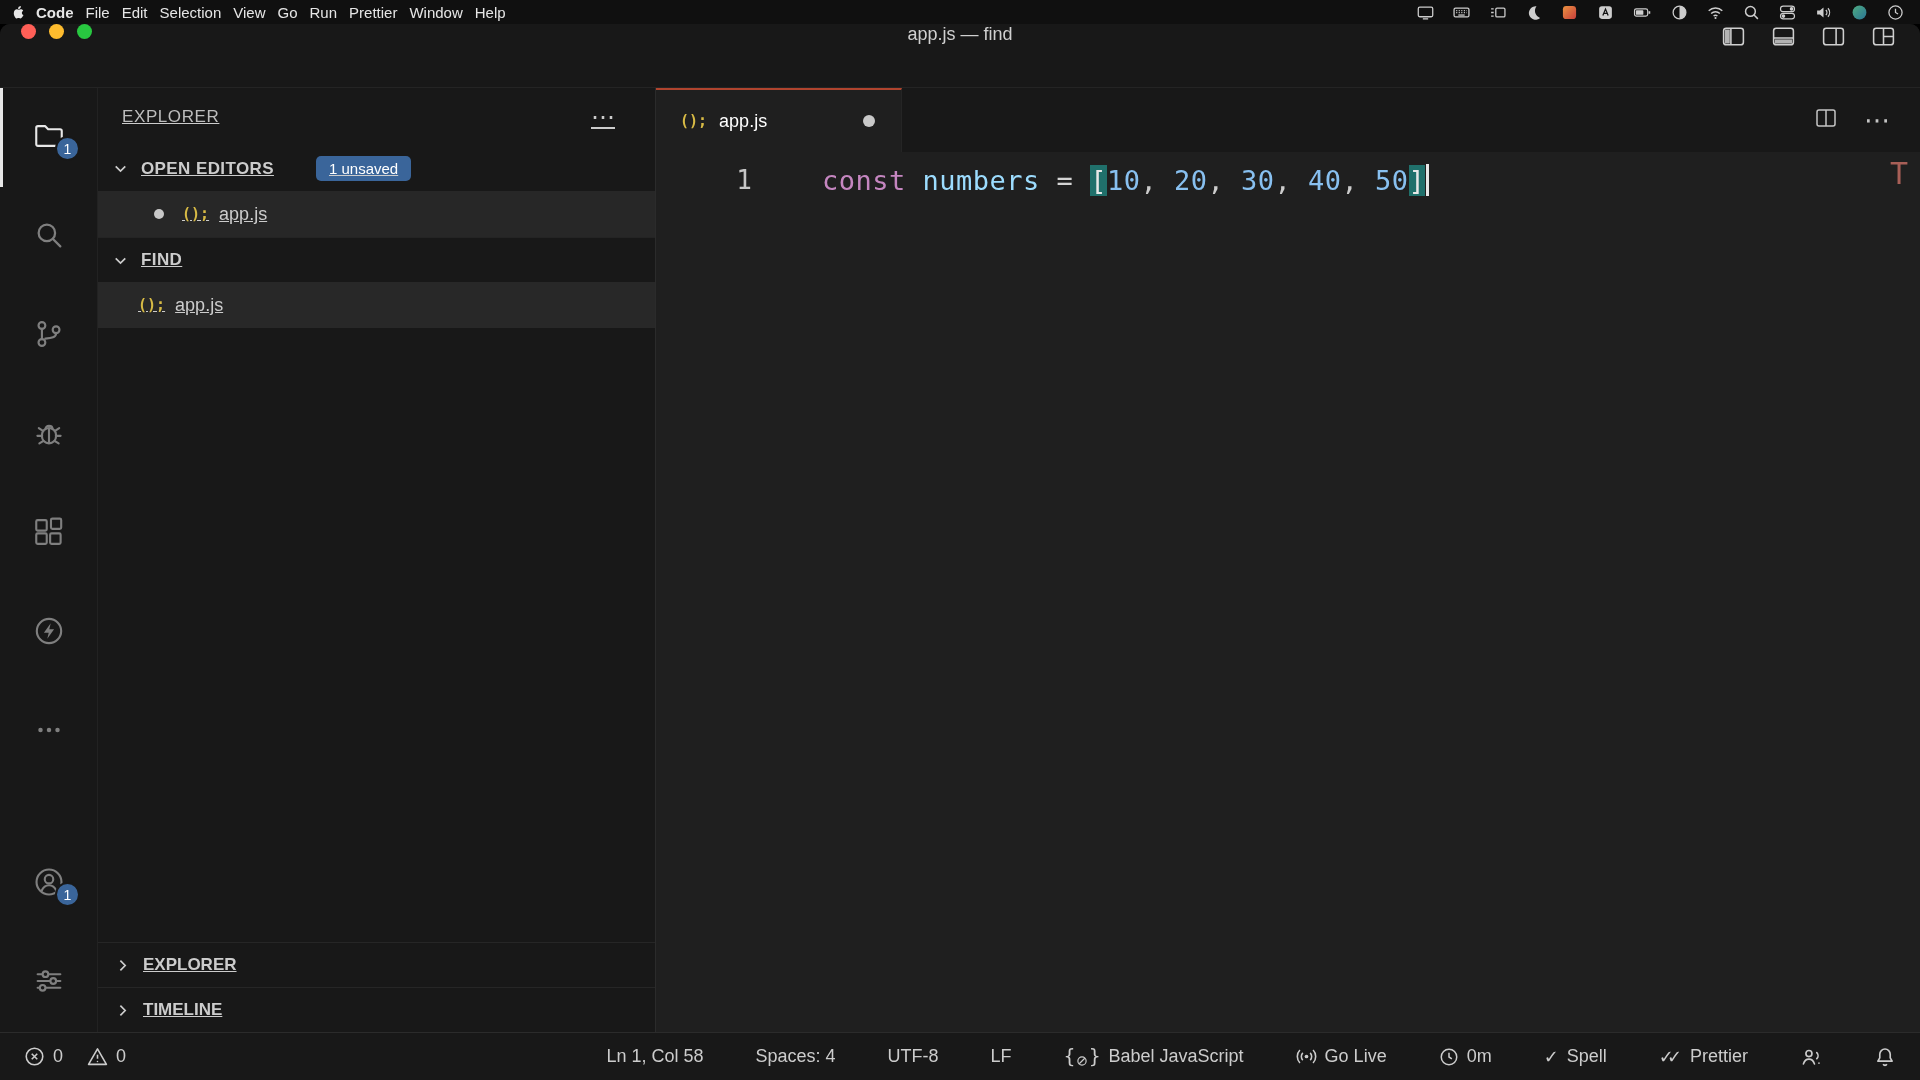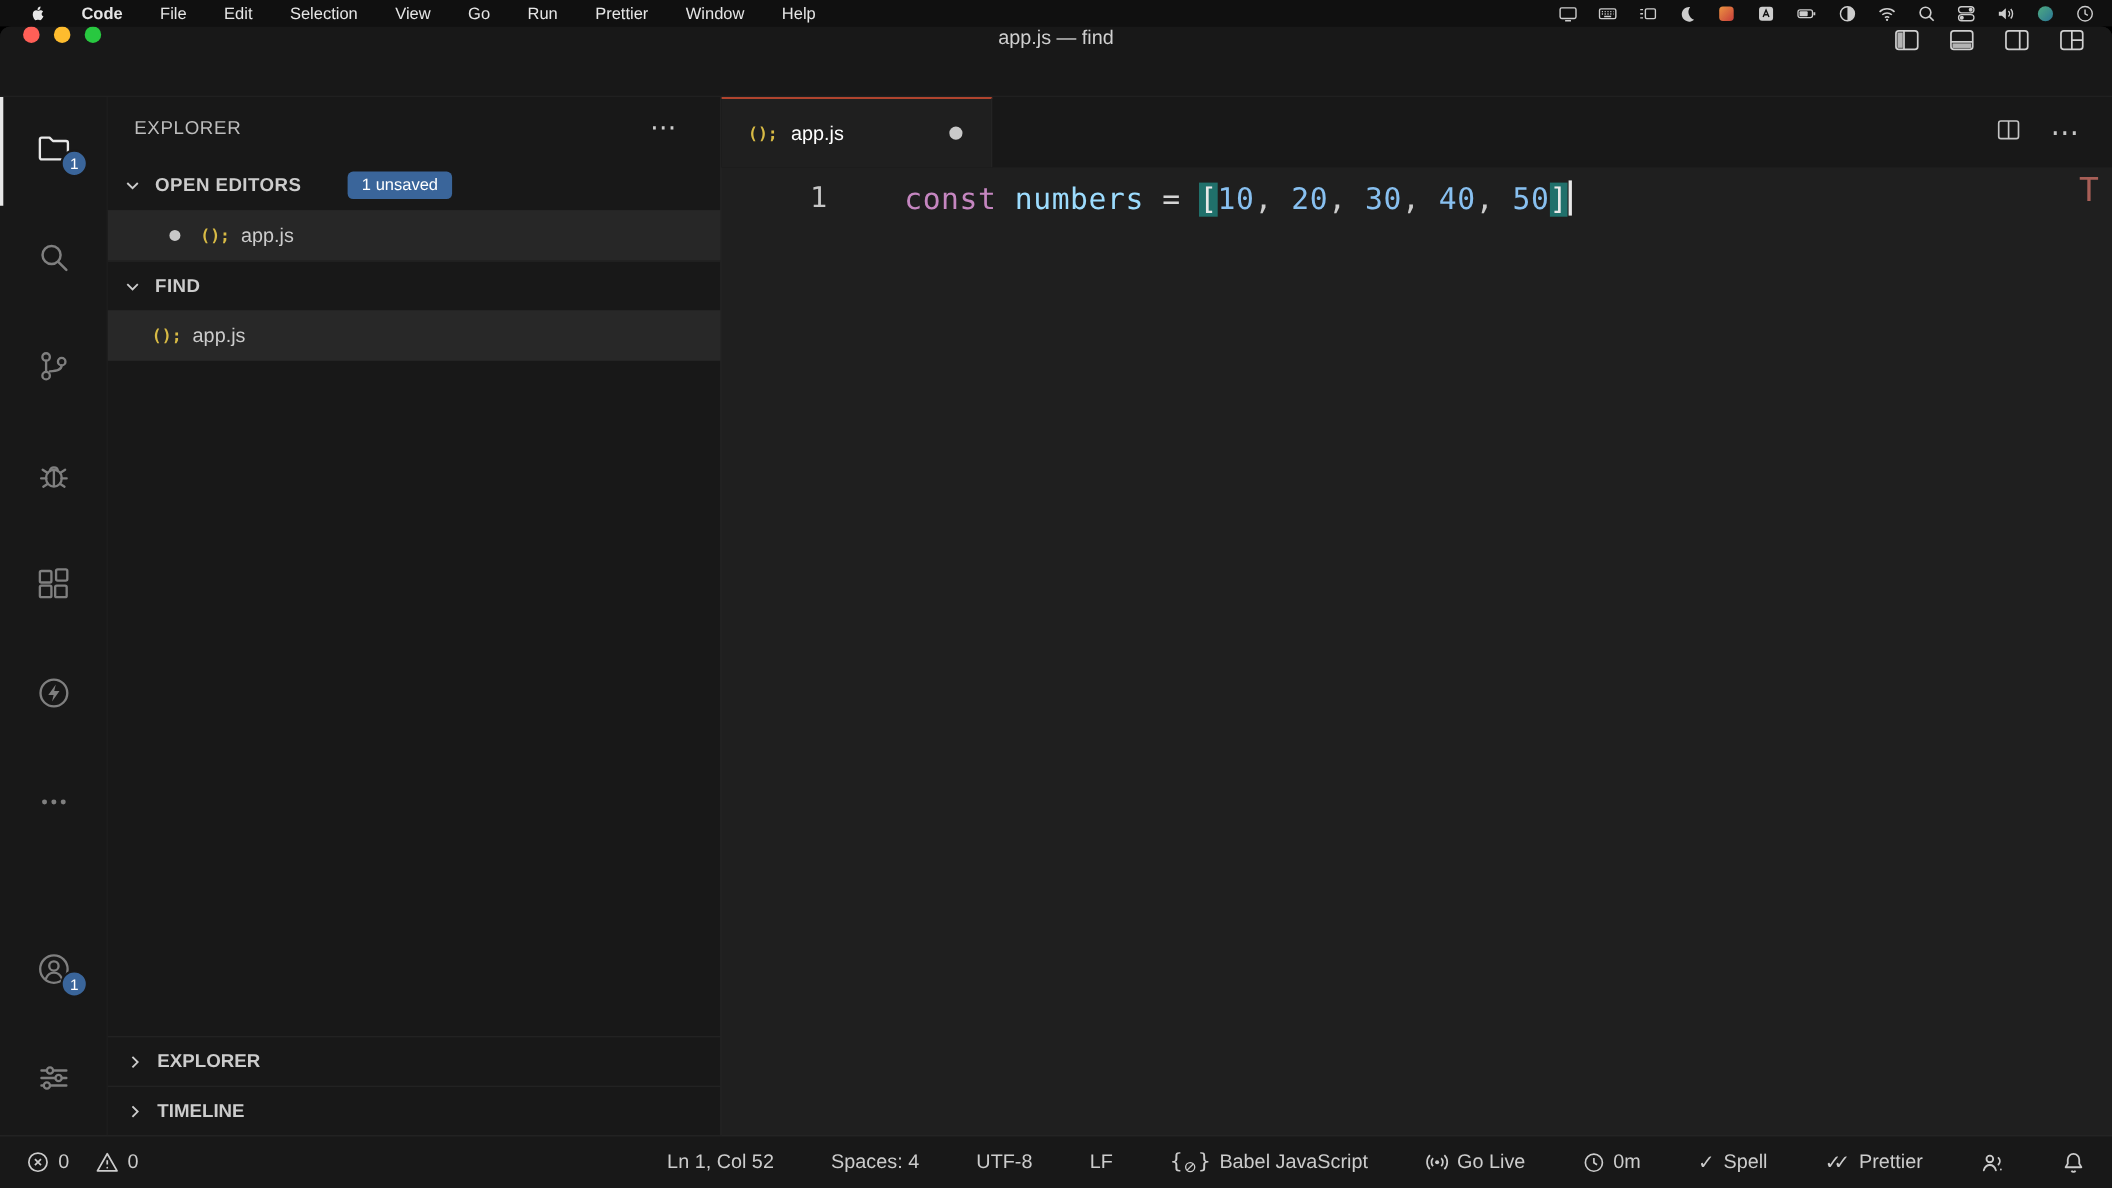--- a/index.html
+++ b/index.html
@@ -6,21 +6,21 @@
   html,body { width:1920px; height:1080px; overflow:hidden; background:#000; }
   body { font-family:"Liberation Sans", sans-serif; color:#cccccc; }
 
   :root{
     --panel:#181818; --editor:#1f1f1f; --border:#2b2b2b;
     --badge:#3a659a; --text:#cccccc; --muted:#7f7f7f;
   }
 
   
   .menubar{ height:24px; background:#101010; display:flex; align-items:center;
-            padding:0 16px 0 28px; gap:34px; color:#e6e6e6; font-size:15px; }
+            padding:0 16px 0 12px; gap:12px; color:#e6e6e6; font-size:15px; }
   .menubar .apple{ display:flex; align-items:center; margin-right:-4px; }
   .mb-app{ font-weight:bold; }
   .mb-item{ cursor:default; }
   .mb-right{ margin-left:auto; display:flex; align-items:center; gap:19px; }
   .mb-ic{ display:flex; align-items:center; opacity:.92; }
 
   
   .window{ height:1056px; border-radius:10px 10px 0 0; overflow:hidden; background:var(--panel); }
 
   
@@ -41,21 +41,21 @@
   .ab-item{ height:99px; display:flex; align-items:center; justify-content:center;
             color:var(--muted); position:relative; cursor:pointer; }
   .ab-item.active{ color:#e7e7e7; box-shadow:inset 3px 0 0 #e7e7e7; }
   .ab-badge{ position:absolute; right:17px; top:48px; min-width:25px; height:25px; padding:0 4px;
              border-radius:13px; background:var(--badge); color:#fff; font-size:14px;
              display:flex; align-items:center; justify-content:center; border:2px solid var(--panel); }
   .ab-bottom{ margin-top:auto; }
 
   
   .sidebar{ width:558px; background:var(--panel); border-right:1px solid var(--border);
-            display:flex; flex-direction:column; flex-shrink:0; }
+            display:flex; flex-direction:column; flex-shrink:0;text-decoration:underline; }
   .sb-header{ height:58px; display:flex; align-items:center; padding:0 40px 0 24px; }
   .sb-title{ font-size:17px; letter-spacing:.6px; color:#bdbdbd; }
   .sb-ellipsis{ margin-left:auto; font-size:24px; color:#cccccc; cursor:pointer; line-height:0; }
   .section-row{ height:45px; display:flex; align-items:center; padding-left:14px;
                 gap:12px; font-weight:bold; font-size:17px; letter-spacing:.4px; cursor:pointer; }
   .badge-pill{ background:var(--badge); color:#ffffff; font-weight:normal; font-size:15px;
                letter-spacing:0; padding:4px 13px; border-radius:5px; margin-left:30px; }
   .file-row{ height:46px; display:flex; align-items:center; font-size:18px; cursor:pointer; }
   .file-row.oe{ background:#272727; padding-left:56px; }
   .file-row.tree{ background:#282828; padding-left:40px; }
@@ -429,21 +429,21 @@
               <path d="M8 2.2L14.8 14H1.2L8 2.2z" stroke-linejoin="round"></path>
               <path d="M8 6.6v3.1"></path>
               <circle cx="8" cy="11.8" r=".6" fill="#cccccc" stroke="none"></circle>
             </svg>
           </span>
         <span>0</span>
       </span>
     </div>
 
     <div class="sb-right">
-      <span class="stat">Ln 1, Col 52</span>
+      <span class="stat">Ln 1, Col 58</span>
       <span class="stat">Spaces: 4</span>
       <span class="stat">UTF-8</span>
       <span class="stat">LF</span>
       <span class="stat">
         <span class="lang-ic">
             <span>{</span>
             <svg width="12" height="12" viewBox="0 0 16 16" fill="none" stroke="#cccccc" stroke-width="1.6" style="margin-bottom:-1px">
               <circle cx="8" cy="8" r="5.5"></circle>
               <path d="M4.3 11.7L11.7 4.3"></path>
             </svg>

